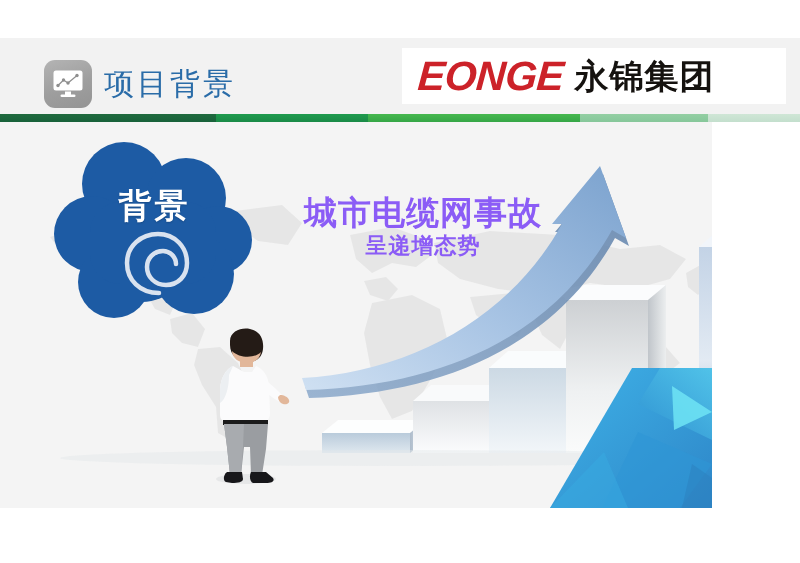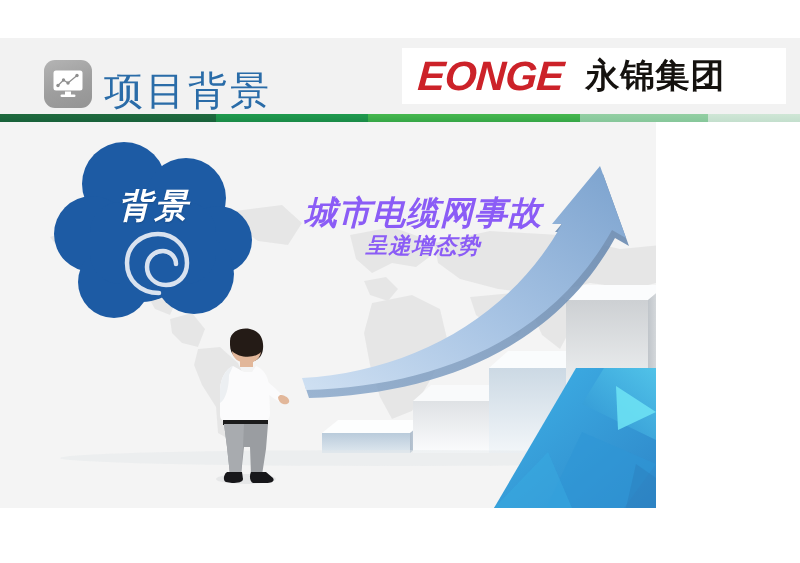--- a/index.html
+++ b/index.html
@@ -45,21 +45,21 @@
     align-items: center;
     justify-content: center;
   }
   #header-icon svg { display: block; }
 
   #header-title {
     position: absolute;
     left: 104px;
     top: 64px;
     font-family: "Liberation Serif", "DejaVu Serif", serif;
-    font-size: 39px;
+    font-size: 30px;
     letter-spacing: 3px;
     color: #2a6ca8;
     white-space: nowrap;
   }
 
   
   #logo-plate {
     position: absolute;
     left: 402px;
     top: 48px;
@@ -74,27 +74,27 @@
     font-weight: 800;
     font-style: italic;
     font-size: 41px;
     letter-spacing: -0.5px;
     color: #cc2229;
     transform: skewX(-4deg);
     line-height: 1;
     margin-left: 16px;
   }
   #logo-cn {
-    font-family: Liberation Serif, serif;
+    font-family: Liberation Sans, sans-serif;
     font-weight: 700;
     font-size: 34px;
     letter-spacing: 1px;
     color: #15120f;
     line-height: 1;
-    margin-left: 22px;
+    margin-left: 11px;
   }
 
   
   #divider {
     position: absolute;
     left: 0;
     top: 114px;
     width: 800px;
     height: 8px;
     display: flex;
@@ -104,25 +104,24 @@
   #divider .s2 { width: 19%;  background: linear-gradient(180deg,#1f9b4e 0%, #1a8a47 100%); }
   #divider .s3 { width: 26.5%;background: linear-gradient(180deg,#46b84f 0%, #35a646 100%); }
   #divider .s4 { width: 16%;  background: linear-gradient(180deg,#93cfa3 0%, #86c79a 100%); }
   #divider .s5 { width: 11.5%;background: linear-gradient(180deg,#cfe6d6 0%, #c3dfcd 100%); }
 
   
   #stage {
     position: absolute;
     left: 0;
     top: 122px;
-    width: 656px;
+    width: 712px;
     height: 386px;
     background: #f4f4f4;
     overflow: hidden;
-    font-style: italic;
   }
 
   
   #world-map {
     position: absolute;
     left: 20px;
     top: 75px;
     width: 760px;
     height: 250px;
     opacity: 0.55;

